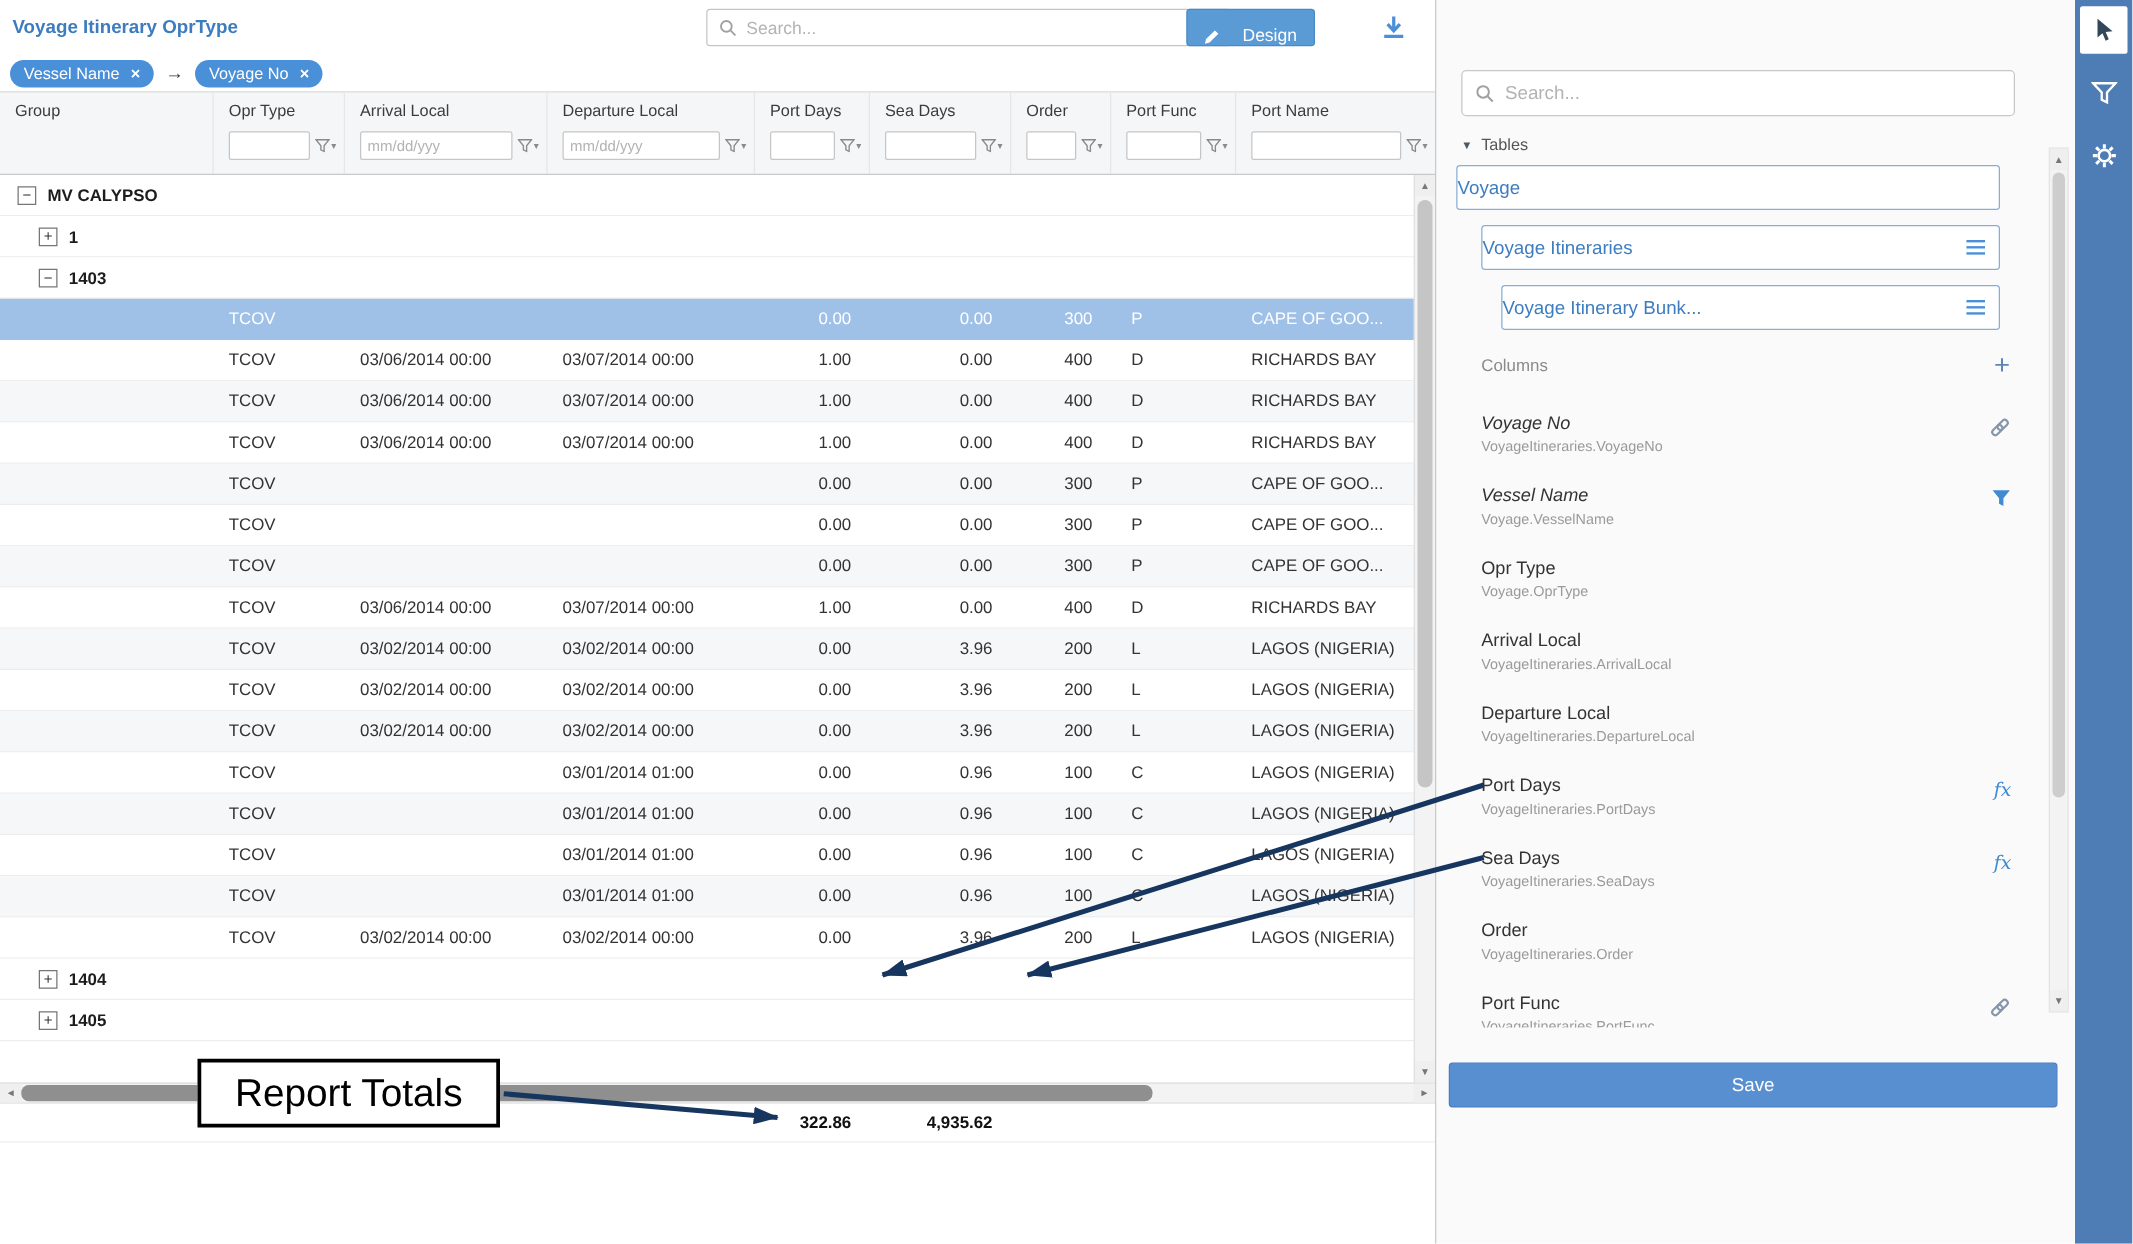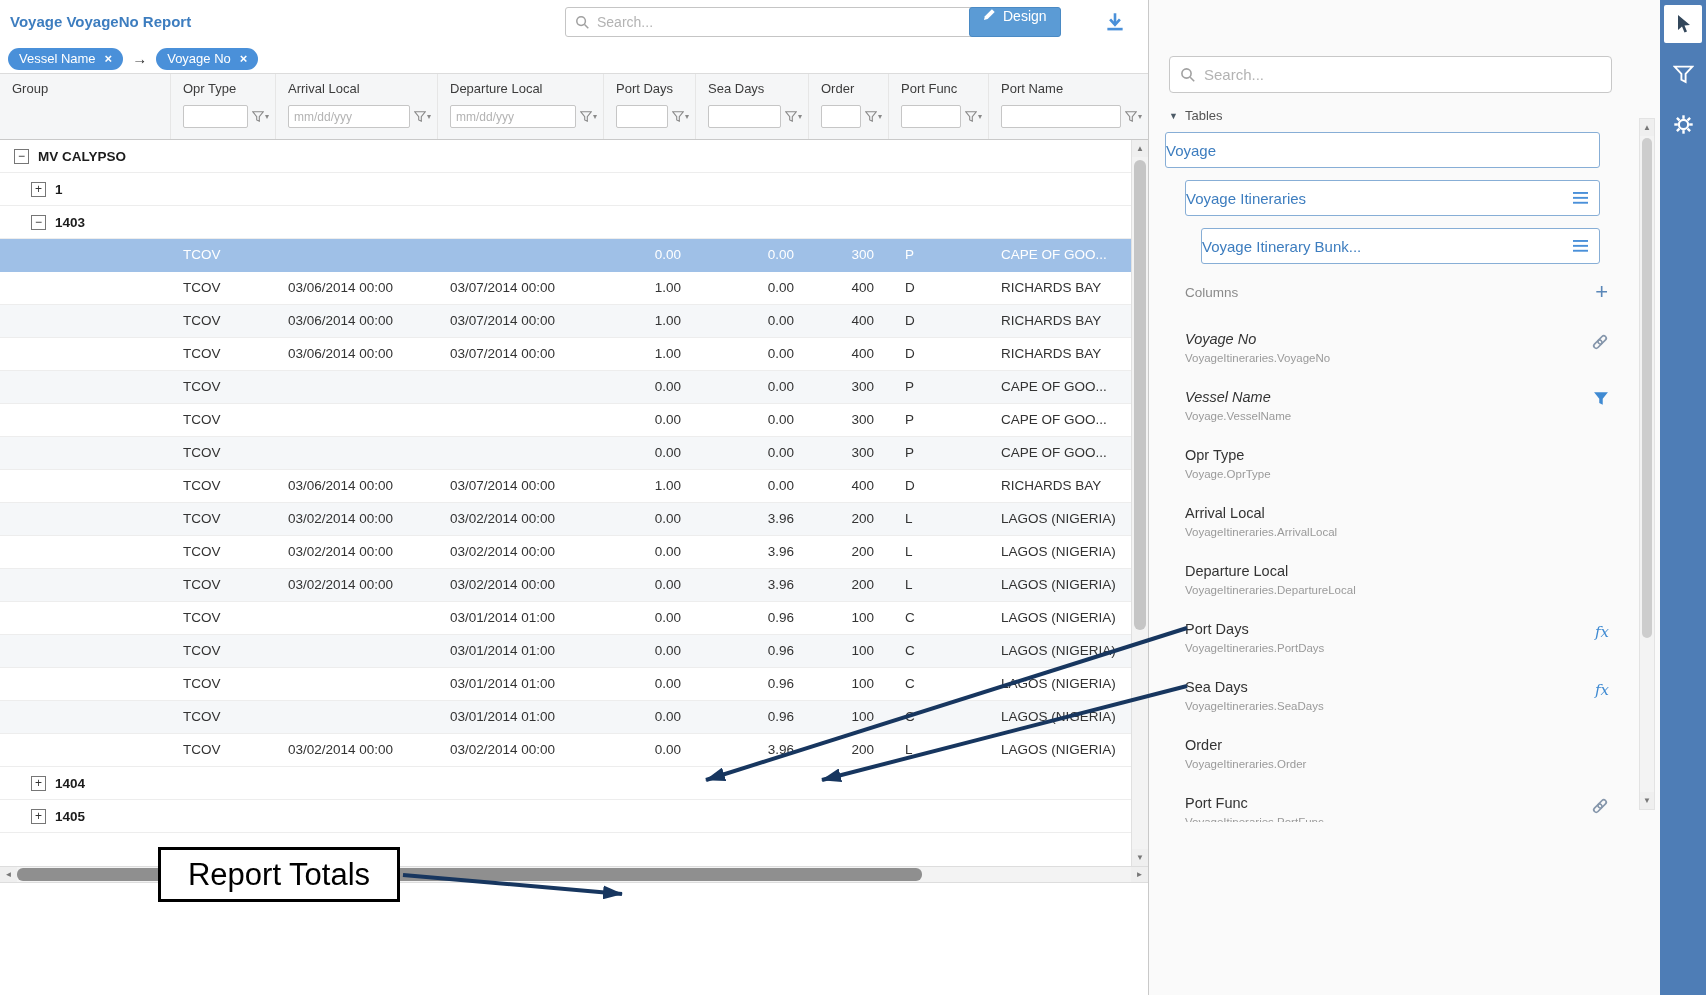--- a/index.html
+++ b/index.html
@@ -9,21 +9,21 @@
   ::placeholder { color:#b3b3b3; opacity:1; }
 
   
   .main { position:relative; width:1148px; height:100%; background:#fff; flex:none; }
 
   .topbar { position:absolute; top:0; left:0; width:100%; height:44px; background:#fff; }
   .app-title { position:absolute; left:10px; top:13px; font-size:15px; font-weight:bold; color:#3d7dbf; }
   .topbar-search { position:absolute; left:565px; top:7px; width:420px; height:30px; background:#fff;
                    border:1px solid #c5c5c5; border-radius:3px; display:flex; align-items:center; padding:0 9px; }
   .topbar-search input { border:none; outline:none; flex:1; margin-left:7px; font-size:14px; color:#444; background:transparent; }
-  .design-btn { position:absolute; left:969px; top:7px; height:30px; padding:0 13px; display:flex; align-items:flex-start; gap:7px;
+  .design-btn { position:absolute; left:949px; top:7px; height:30px; padding:0 13px; display:flex; align-items:flex-end; gap:18px;
                 background:#5b9bd5; border:1px solid #4a8ac4; border-radius:3px; color:#fff; font-size:14px; cursor:pointer; font-family:inherit; }
   .dl-btn { position:absolute; left:1103px; top:10px; cursor:pointer; }
 
   .chips-row { position:absolute; top:44px; left:0; width:100%; height:29px; display:flex; align-items:center; gap:9px; padding:0 8px; }
   .chip { background:#4a90d9; color:#fff; border-radius:12px; height:22px; display:inline-flex; align-items:center;
           padding:0 11px; font-size:13px; cursor:pointer; }
   .chip-x { margin-left:9px; font-weight:bold; font-size:13px; cursor:pointer; }
   .chip-sep { color:#333; font-size:15px; }
 
   
@@ -112,21 +112,21 @@
             z-index:44; display:flex; align-items:center; justify-content:center; font-size:31px; color:#000; }
 </style>
 </head>
 <body>
 
 <div class="app">
 
   <div class="main">
 
     <div class="topbar">
-      <div class="app-title">Voyage VoyageNo Report</div>
+      <div class="app-title">Voyage Itinerary OprType</div>
       <div class="topbar-search">
         <span style="line-height:0">
           <svg width="15" height="15" viewBox="0 0 16 16">
               <circle cx="6.5" cy="6.5" r="4.6" fill="none" stroke="#a0a0a0" stroke-width="1.6"></circle>
               <line x1="10.2" y1="10.2" x2="14.2" y2="14.2" stroke="#a0a0a0" stroke-width="1.6"></line>
             </svg>
         </span>
         <input placeholder="Search..." style="">
       </div>
       <button class="design-btn">
@@ -463,20 +463,25 @@
       <div class="vthumb"></div>
       <div class="sb-btn bottom">▼</div>
     </div>
 
     <div class="hscroll">
       <div class="sb-btn">◄</div>
       <div class="hthumb"></div>
       <div class="sb-btn right">►</div>
     </div>
 
+    <div class="footer-row">
+      <div class="fsp"></div>
+      <div class="cell w4 num">322.86</div>
+      <div class="cell w5 num">4,935.62</div>
+    </div>
   </div>
 
   <div class="designer">
 
     <div class="d-search">
       <span style="line-height:0">
         <svg width="16" height="16" viewBox="0 0 16 16">
             <circle cx="6.5" cy="6.5" r="4.6" fill="none" stroke="#a0a0a0" stroke-width="1.6"></circle>
             <line x1="10.2" y1="10.2" x2="14.2" y2="14.2" stroke="#a0a0a0" stroke-width="1.6"></line>
           </svg>
@@ -575,20 +580,21 @@
             </svg></span>
         </div>
       </div>
 
     <div class="d-scroll">
       <div class="sb-btn">▲</div>
       <div class="d-thumb"></div>
       <div class="sb-btn bottom">▼</div>
     </div>
 
+    <button class="save-btn">Save</button>
   </div>
 
   <div class="side-toolbar">
     <div class="tool selected">
       <span style="line-height:0">
         <svg width="22" height="22" viewBox="0 0 22 22">
             <path d="M6 2 L6 17 L10 13.5 L12.5 19.5 L15 18.4 L12.5 12.5 L18 12 Z" fill="#33475b"></path>
           </svg>
       </span>
     </div>

